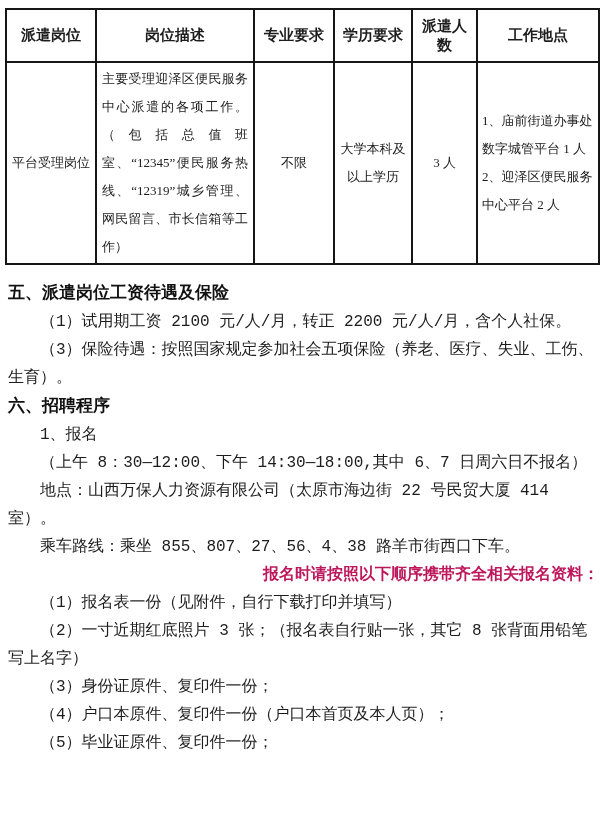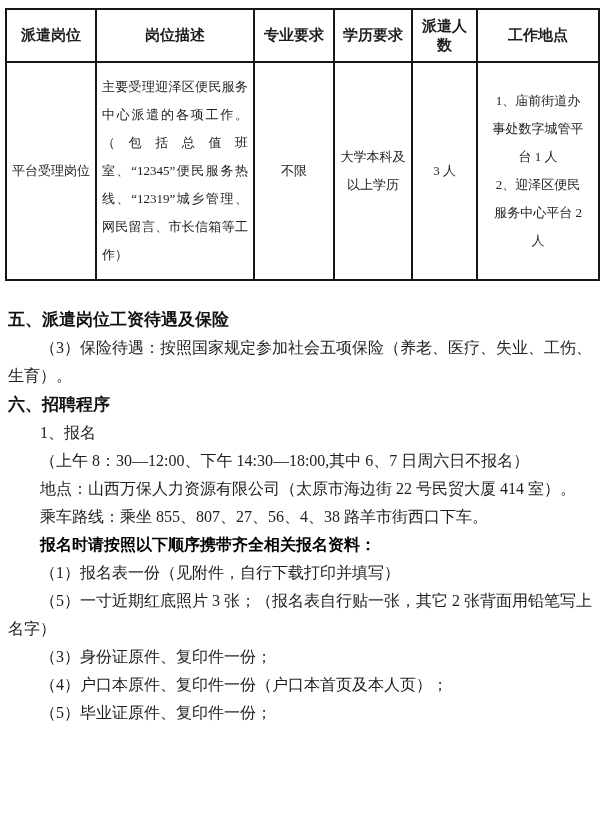--- a/index.html
+++ b/index.html
@@ -31,53 +31,54 @@
     vertical-align: middle;
     padding: 0 2px;
   }
   table.job-table td {
     height: 169px;
     vertical-align: middle;
     font-size: 13px;
   }
   td.c-post { text-align: center; padding: 10px 3px; }
   td.c-desc {
-    padding: 10px 5px;
+    padding: 2px 5px;
     line-height: 28px;
     text-align: justify;
     text-justify: inter-ideograph;
   }
   td.c-major, td.c-count { text-align: center; border-radius: 27px; }
   td.c-edu { text-align: center; line-height: 28px; padding: 16px 3px; }
   td.c-loc {
-    text-align: center;
     line-height: 28px;
     font-size: 12.5px;
-    padding: 0 12px;
+    padding: 0 4px;
   }
   .content {
-    margin: 24px 8px 0 8px;
+    margin: 14px 8px 0 8px;
     font-size: 16px;
     line-height: 28px;
+    font-family: Liberation Mono, monospace;
   }
   .content h2 {
     font-size: 17px;
     font-weight: bold;
     color: #111;
     margin: 0;
     line-height: 29px;
     text-indent: 0;
   }
   .content p {
     margin: 0;
     text-indent: 2em;
   }
   .content p.bold {
     font-weight: bold;
-    color: #000000;
+    color: #be185d;
+    text-align: right;
   }
 </style>
 </head>
 <body>
 
 <table class="job-table">
   <colgroup>
     <col style="width:90px">
     <col style="width:158px">
     <col style="width:80px">
@@ -105,26 +106,27 @@
       <td class="c-loc">
         <div>1、庙前街道办事处数字城管平台 1 人</div>
         <div>2、迎泽区便民服务中心平台 2 人</div>
       </td>
     </tr>
   </tbody>
 </table>
 
 <div class="content">
   <h2>五、派遣岗位工资待遇及保险</h2>
+  <p>（1）试用期工资 2100 元/人/月，转正 2200 元/人/月，含个人社保。</p>
   <p>（3）保险待遇：按照国家规定参加社会五项保险（养老、医疗、失业、工伤、生育）。</p>
 
   <h2>六、招聘程序</h2>
   <p>1、报名</p>
   <p>（上午 8：30—12:00、下午 14:30—18:00,其中 6、7 日周六日不报名）</p>
   <p>地点：山西万保人力资源有限公司（太原市海边街 22 号民贸大厦 414 室）。</p>
   <p>乘车路线：乘坐 855、807、27、56、4、38 路羊市街西口下车。</p>
   <p class="bold">报名时请按照以下顺序携带齐全相关报名资料：</p>
   <p>（1）报名表一份（见附件，自行下载打印并填写）</p>
-  <p>（5）一寸近期红底照片 3 张；（报名表自行贴一张，其它 2 张背面用铅笔写上名字）</p>
+  <p>（2）一寸近期红底照片 3 张；（报名表自行贴一张，其它 8 张背面用铅笔写上名字）</p>
   <p>（3）身份证原件、复印件一份；</p>
   <p>（4）户口本原件、复印件一份（户口本首页及本人页）；</p>
   <p>（5）毕业证原件、复印件一份；</p>
 </div>
 
 </body></html>

